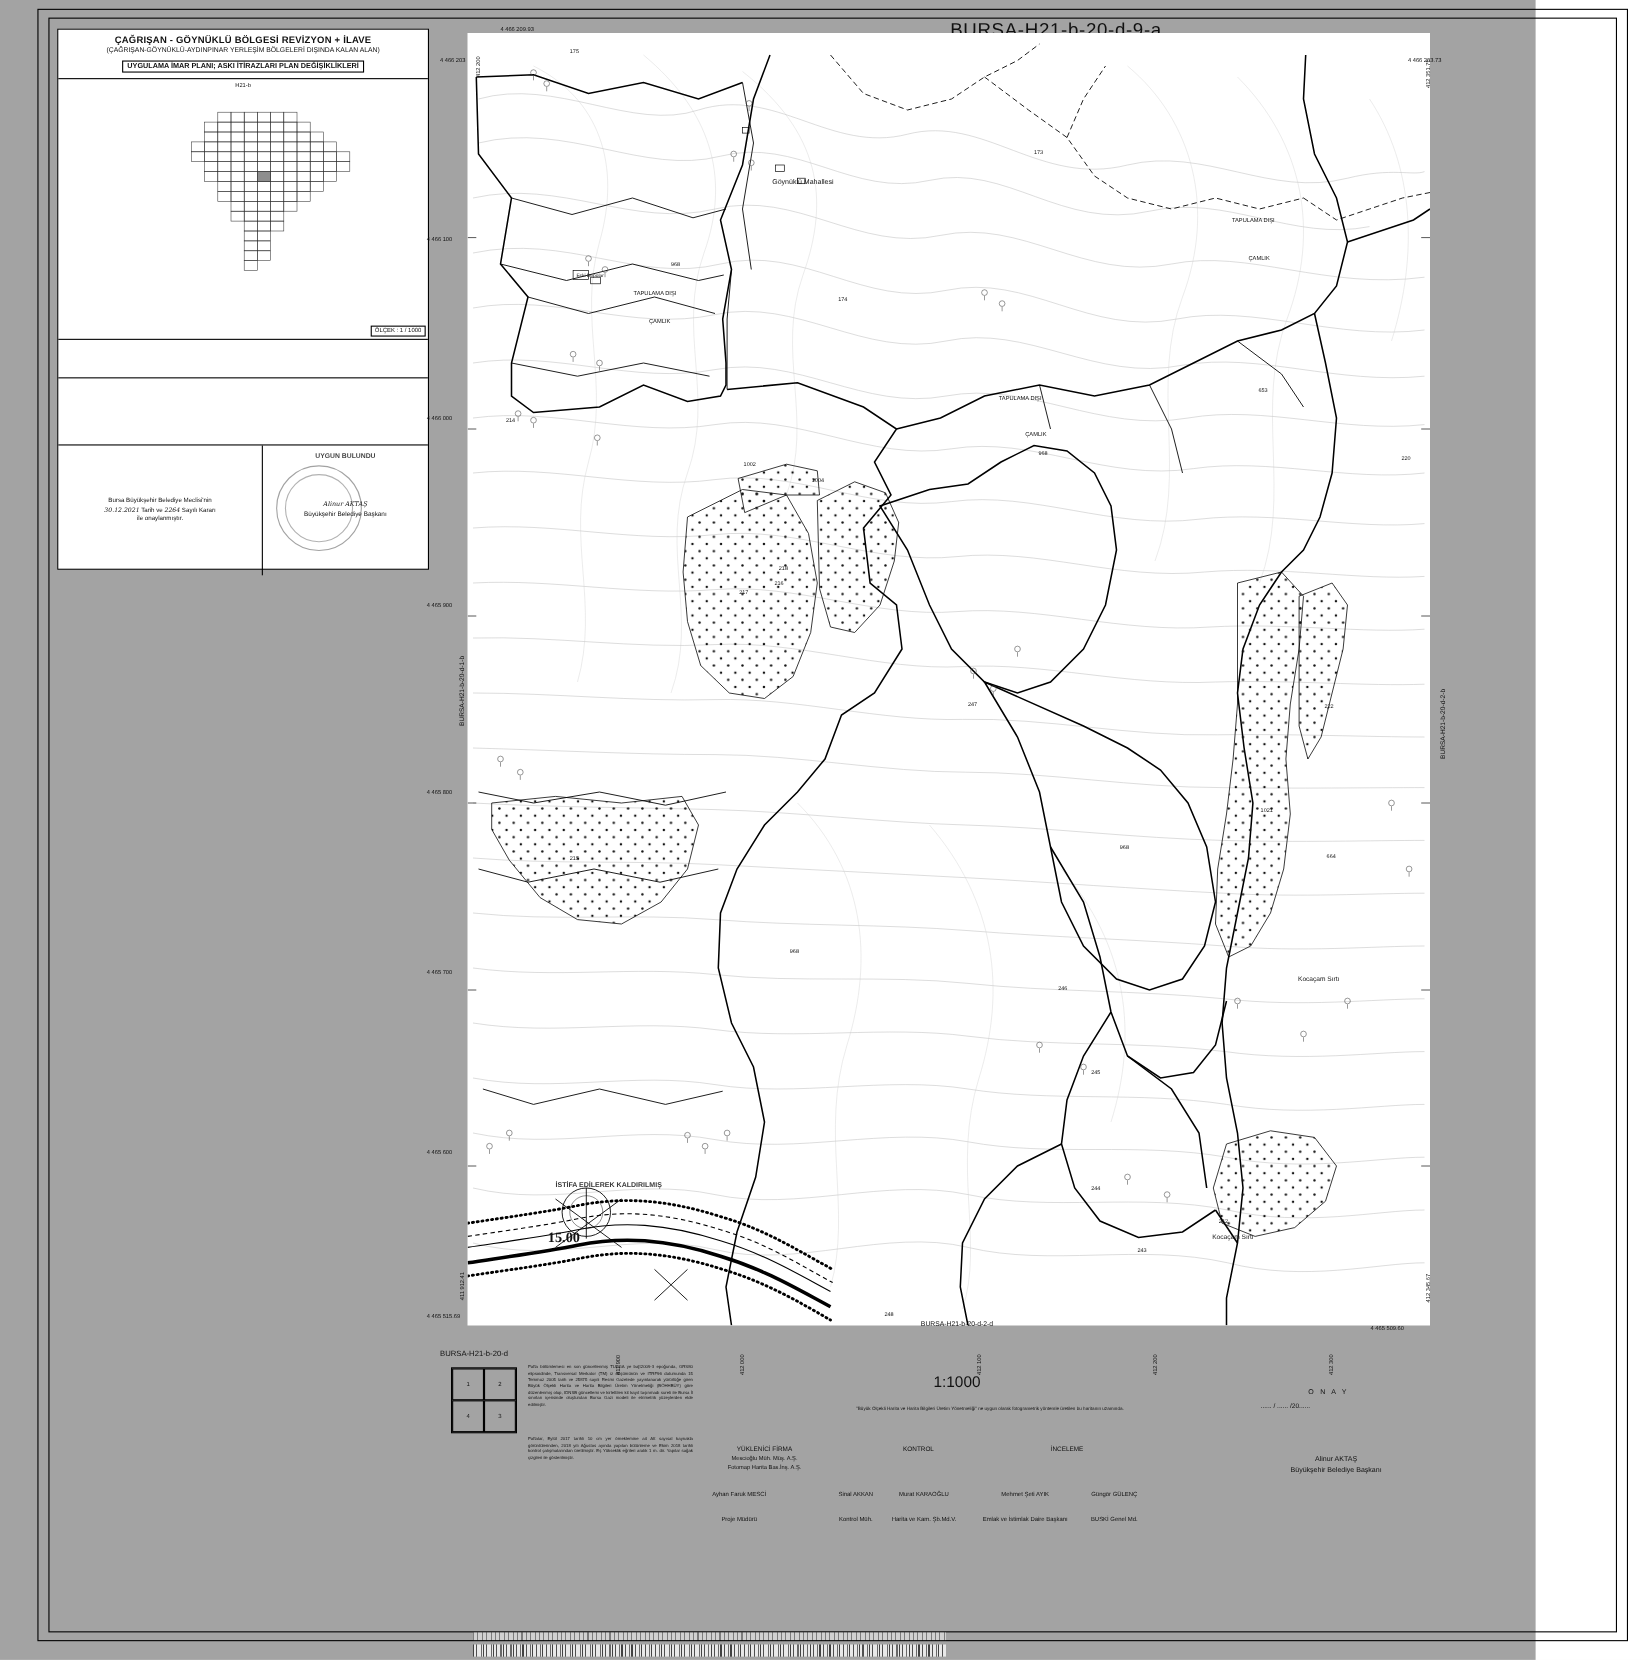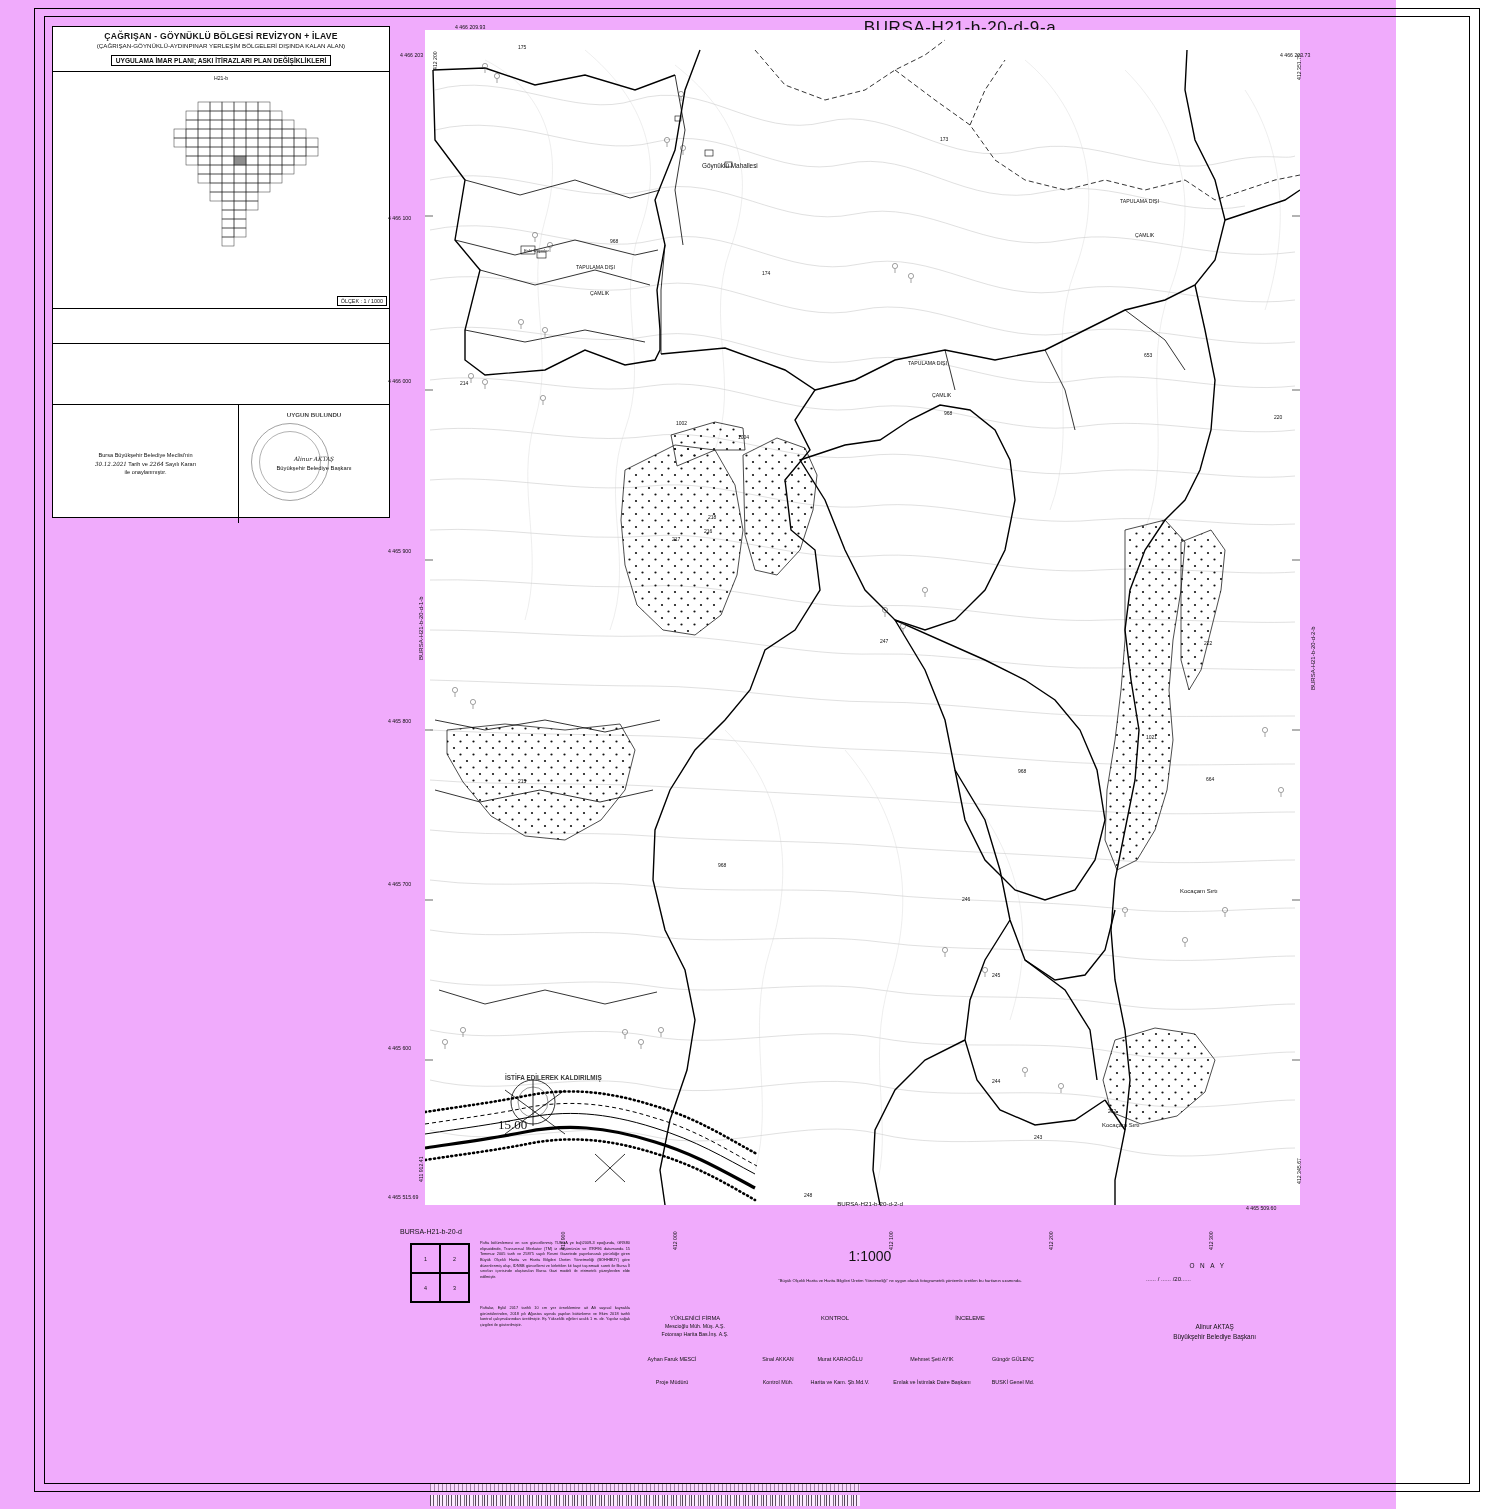--- a/index.html
+++ b/index.html
@@ -1,20 +1,20 @@
 <!DOCTYPE html>
 <html><head>
 <meta charset="utf-8">
 <style>
   html,body{margin:0;padding:0;background:#ffffff;}
   body{width:1500px;height:1509px;position:relative;overflow:hidden;
        font-family:"Liberation Sans", sans-serif; color:#111;}
 
   
-  #sheet{position:absolute;left:0;top:0;width:1396px;height:1509px;background:#f0abfc;}
+  #sheet{position:absolute;left:0;top:0;width:1396px;height:1509px;background:#a3a3a3;}
   .frame-outer{position:absolute;left:34px;top:8px;width:1444px;height:1482px;border:1px solid #000;}
   .frame-inner{position:absolute;left:44px;top:16px;width:1424px;height:1466px;border:1px solid #000;}
 
   
   .legend-block{position:absolute;left:52px;top:26px;width:336px;height:490px;border:1px solid #000;background:#fff;}
   .lb-title{border-bottom:1px solid #000;padding:4px 3px 4px 3px;text-align:center;}
   .lb-title .t1{font-size:8.6px;font-weight:bold;letter-spacing:.2px;}
   .lb-title .t2{font-size:6.2px;margin-top:1px;}
   .lb-title .t3{font-size:6.6px;font-weight:bold;margin-top:2px;border:1px solid #000;display:inline-block;padding:1px 4px;}
   .lb-index{height:236px;border-bottom:1px solid #000;position:relative;}
@@ -502,21 +502,21 @@
       <div class="map-lbl" style="left: 1206px; top: 776px; font-size: 5px;">664</div>
       <div class="map-lbl" style="left: 880px; top: 638px; font-size: 5px;">247</div>
       <div class="map-lbl" style="left: 962px; top: 896px; font-size: 5px;">246</div>
       <div class="map-lbl" style="left: 992px; top: 972px; font-size: 5px;">245</div>
       <div class="map-lbl" style="left: 992px; top: 1078px; font-size: 5px;">244</div>
       <div class="map-lbl" style="left: 1034px; top: 1134px; font-size: 5px;">243</div>
       <div class="map-lbl" style="left: 1108px; top: 1108px; font-size: 5px;">242</div>
       <div class="map-lbl" style="left: 804px; top: 1192px; font-size: 5px;">248</div>
     </div>
 
-  <div style="position:absolute;left:498px;top:1117px;font-size:13px;font-weight:normal;font-family:'Liberation Serif',serif;">15.00</div>
+  <div style="position:absolute;left:498px;top:1117px;font-size:13px;font-weight:bold;font-family:'Liberation Serif',serif;">15.00</div>
   <div style="position:absolute;left:505px;top:1074px;font-size:6.4px;font-weight:bold;color:#3a3a3a;">İSTİFA EDİLEREK KALDIRILMIŞ</div>
 
   <div id="coord-layer">
       <div class="coord" style="left: 455px; top: 24px;">4 466 209.93</div>
       <div class="coord" style="left: 400px; top: 52px;">4 466 203</div>
       <div class="coord" style="left: 1280px; top: 52px;">4 466 203.73</div>
       <div class="coord" style="left: 1246px; top: 1205px;">4 465 509.60</div>
       <div class="coord" style="left: 388px; top: 215px;">4 466 100</div>
       <div class="coord" style="left: 388px; top: 378px;">4 466 000</div>
       <div class="coord" style="left: 388px; top: 548px;">4 465 900</div>

